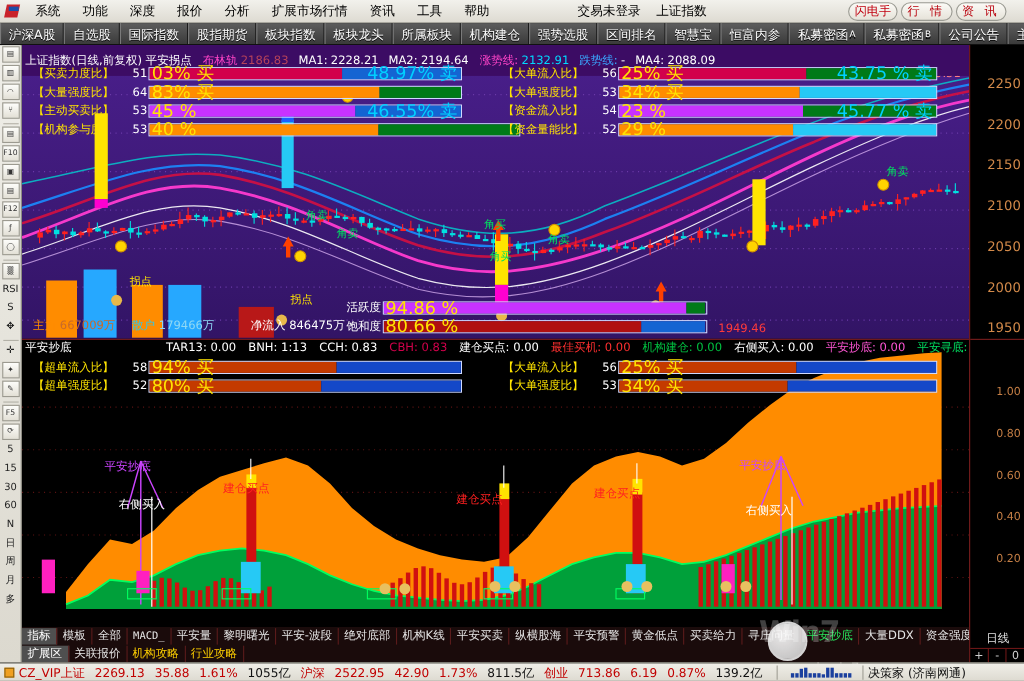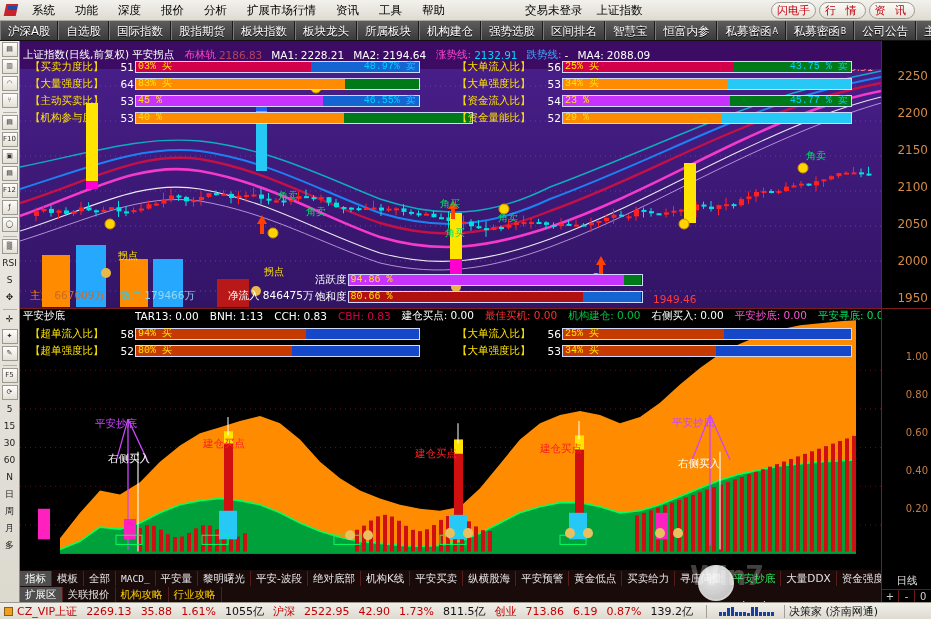--- a/index.html
+++ b/index.html
@@ -94,23 +94,22 @@
     position:absolute; height:14px; display:flex; align-items:center;
     font-size:10.5px; white-space:nowrap;
   }
   .barrow .lbl{ color:#ffe400; }
   .barrow .num{ color:#ffffff; margin-left:17px; }
   .bartrack{
     position:relative; height:12px; border:1px solid #cfd9ff; display:flex; margin-left:1px;
   }
   .bartrack .seg{ height:100%; position:relative; }
   .bartrack .txt{
-    position:absolute; top:-1px; font-size:10px; color:#ffe400; white-space:nowrap;
+    position:absolute; top:-1px; font-size:16px; color:#ffe400; white-space:nowrap;
     line-height:12px;
-    font-family:Liberation Mono, monospace;
   }
   .bartrack .txtL{ left:2px; }
   .bartrack .txtR{ right:3px; color:#00d0ff; }
 
   
   .svgwrap{ position:absolute; left:0; top:0; width:861px; height:267px; }
 
   
   .statbox{ position:absolute; font-size:10.5px; white-space:nowrap; }
 
@@ -862,21 +861,21 @@
           <circle cx="448" cy="220" r="5" fill="#e8c060"></circle>
         <circle cx="550" cy="220" r="5" fill="#e8c060"></circle>
           <circle cx="568" cy="220" r="5" fill="#e8c060"></circle>
         <circle cx="640" cy="220" r="5" fill="#e8c060"></circle>
           <circle cx="658" cy="220" r="5" fill="#e8c060"></circle>
       </g>
     </svg>
 
     <div class="bot-title" id="botTitle">
         <span class="s" style="color: rgb(255, 255, 255); margin-right: 70px;">平安抄底</span>
-        <span class="s" style="color: rgb(255, 255, 255);">TAR13: 0.00</span>
+        <span class="s" style="color: rgb(255, 255, 255); margin-left: 16px;">TAR13: 0.00</span>
         <span class="s" style="color: rgb(255, 255, 255);">BNH: 1:13</span>
         <span class="s" style="color: rgb(255, 255, 255);">CCH: 0.83</span>
         <span class="s" style="color: rgb(210, 0, 75);">CBH: 0.83</span>
         <span class="s" style="color: rgb(255, 255, 255);">建仓买点: 0.00</span>
         <span class="s" style="color: rgb(255, 48, 48);">最佳买机: 0.00</span>
         <span class="s" style="color: rgb(0, 192, 64);">机构建仓: 0.00</span>
         <span class="s" style="color: rgb(255, 255, 255);">右侧买入: 0.00</span>
         <span class="s" style="color: rgb(255, 85, 213);">平安抄底: 0.00</span>
         <span class="s" style="color: rgb(0, 224, 96);">平安寻底: 0.00</span>
       </div>

